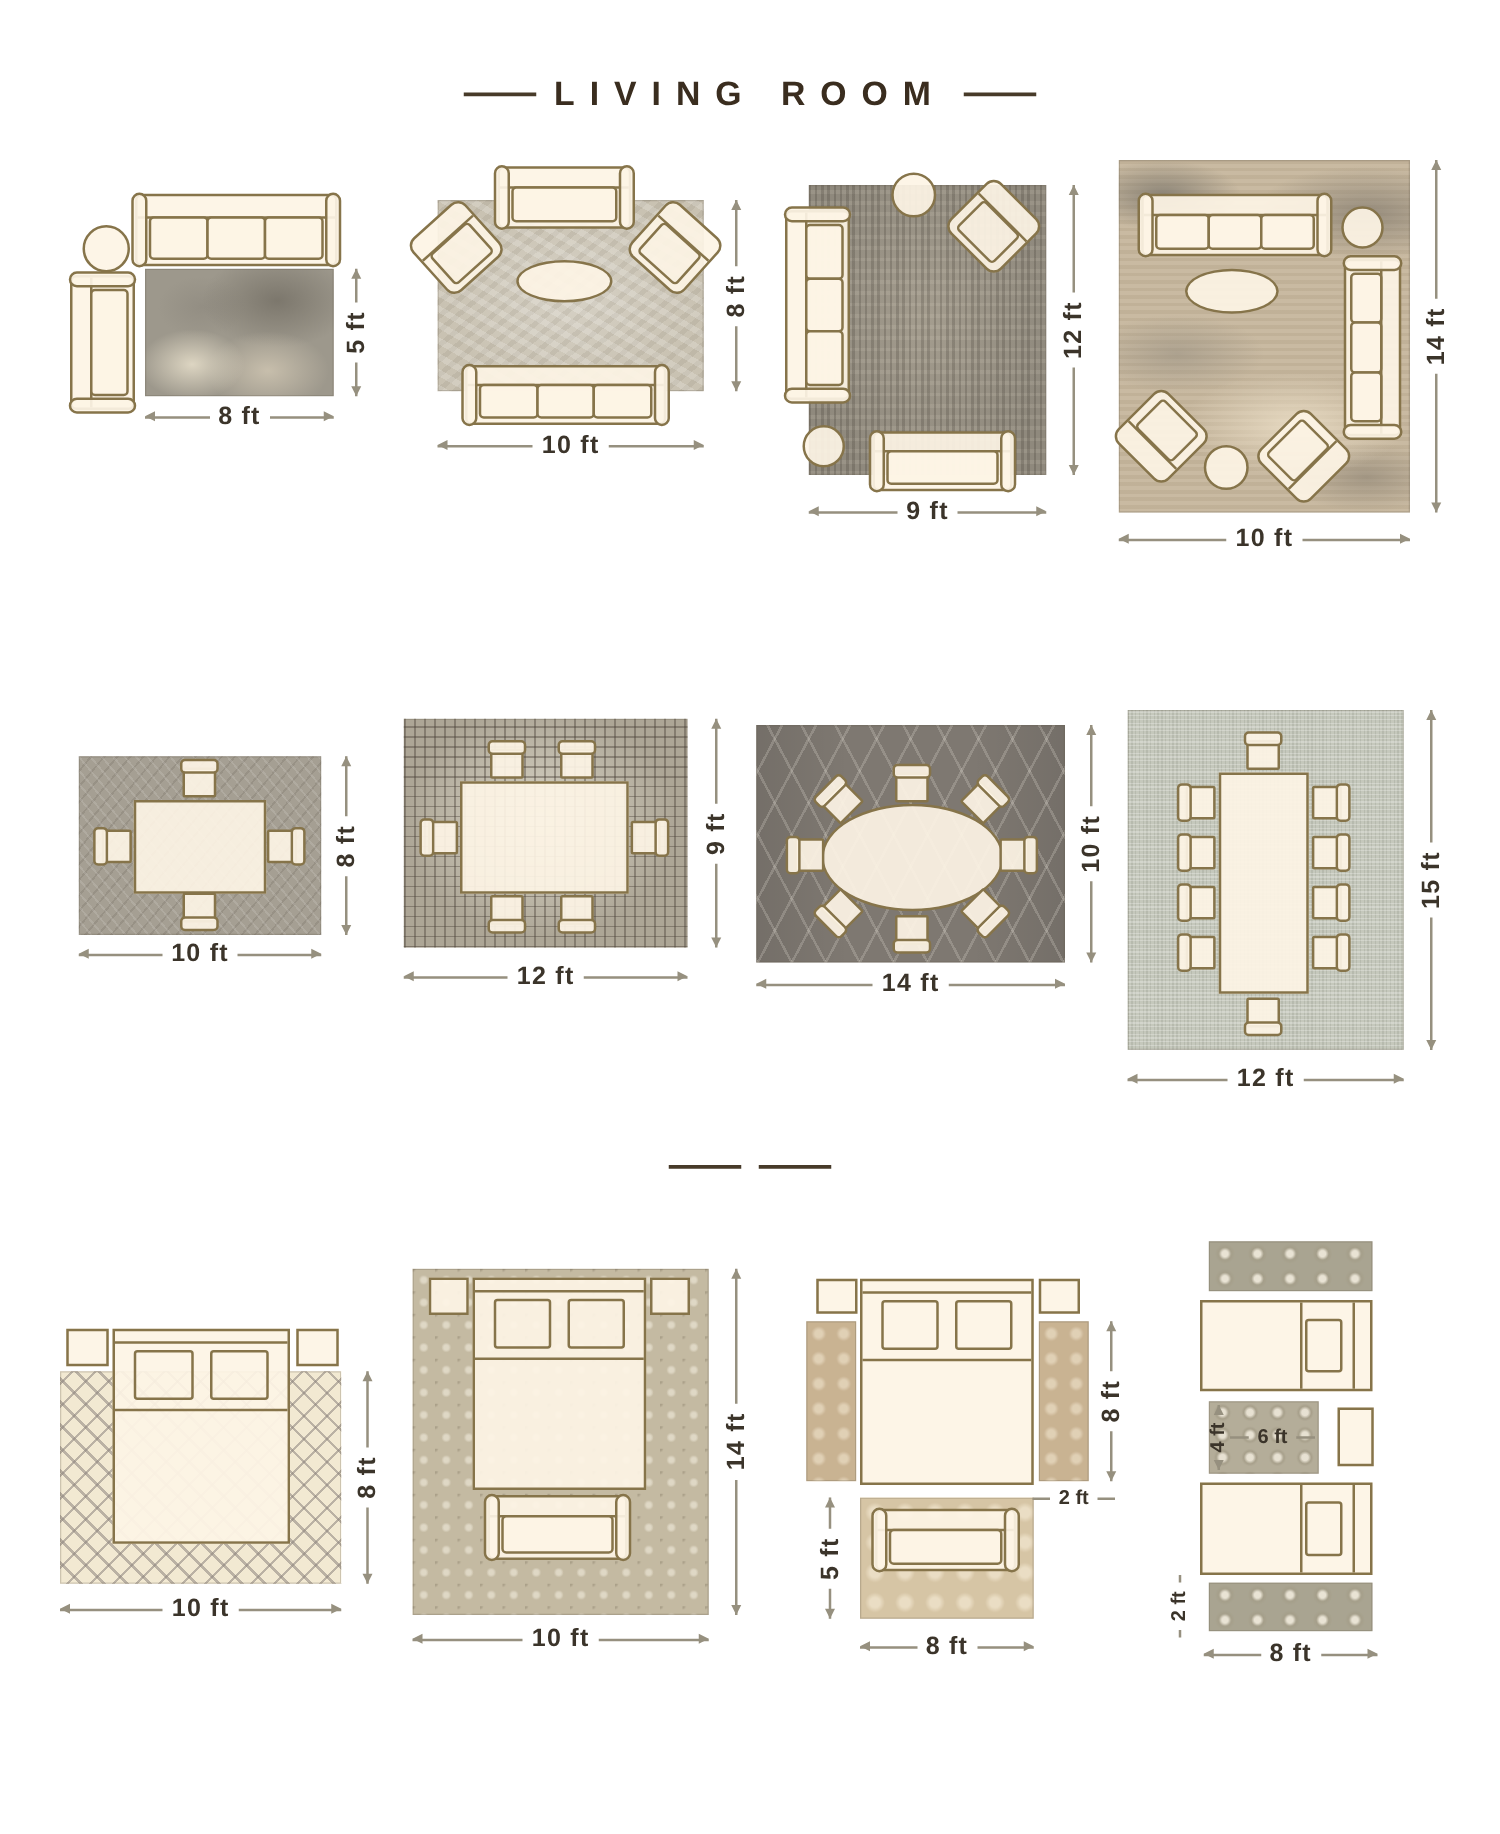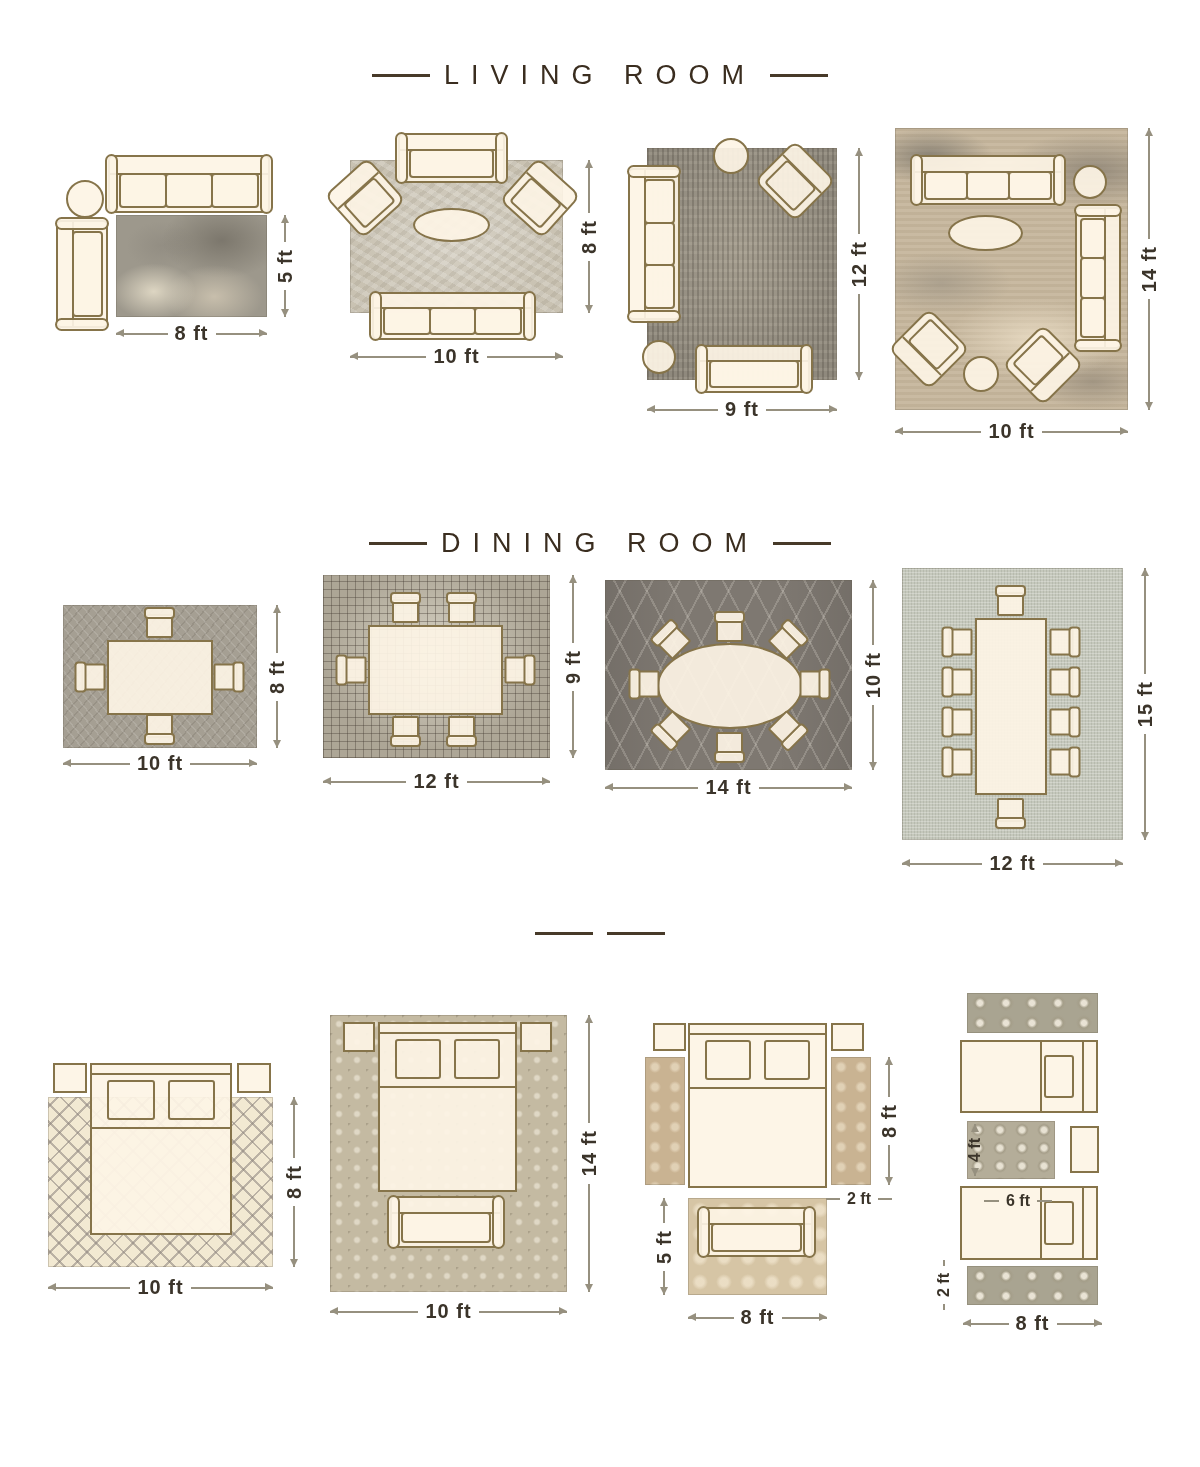--- a/index.html
+++ b/index.html
@@ -7,21 +7,21 @@
           font-family:"Liberation Sans",sans-serif;}
   :root{
     --ol:#86744a;          
     --fill:rgba(253,244,229,0.92); 
     --dimtxt:#3b342a;
     --dimln:#96907f;
     --title:#3a2d1f;
   }
   
   .sec-title{position:absolute;left:0;width:100%;display:flex;align-items:center;justify-content:center;
-             gap:14px;color:var(--title);font-weight:400;font-size:27px;letter-spacing:12px;}
+             gap:14px;color:var(--title);font-weight:700;font-size:27px;letter-spacing:12px;}
   .sec-title .dash{width:58px;height:3px;background:#473a29;}
   
   .rug{position:absolute;box-sizing:border-box;z-index:1;box-shadow:inset 0 0 0 1px rgba(95,86,72,.25);}
   .texA{background-color:#9d988c;background-image:
     radial-gradient(60px 40px at 25% 75%, rgba(228,220,200,.9), transparent 70%),
     radial-gradient(70px 45px at 65% 80%, rgba(210,200,180,.8), transparent 70%),
     radial-gradient(80px 50px at 70% 25%, rgba(110,105,95,.7), transparent 75%),
     radial-gradient(50px 35px at 30% 30%, rgba(140,135,125,.6), transparent 70%);}
   .texB{background-color:#c9c2b2;background-image:
     repeating-linear-gradient(30deg, rgba(255,255,255,.18) 0 5px, transparent 5px 11px),
@@ -285,25 +285,20 @@
     <span class="ln la"></span>
       <span class="lbl">14 ft</span>
       <span class="ln ra"></span>
   </div>
   <div class="dim dim-h" style="left:895px;top:420px;width:233px;">
     <span class="ln la"></span>
       <span class="lbl">10 ft</span>
       <span class="ln ra"></span>
   </div>
 
-  <div class="sec-title" style="top:528px;">
-    <span class="dash"></span>
-    <span>DINING ROOM</span>
-    <span class="dash"></span>
-  </div>
 
   <div class="rug texE" style="left:63px;top:605px;width:194px;height:143px;"></div>
   <div class="f" style="left:107px;top:640px;width:106px;height:75px;"></div>
   <div class="dchair" style="left:146px;top:614px;"></div>
   <div class="dchair" style="left:146px;top:714px;transform:rotate(180deg);"></div>
   <div class="dchair" style="left:80px;top:665px;transform:rotate(-90deg);"></div>
   <div class="dchair" style="left:212px;top:665px;transform:rotate(90deg);"></div>
   <div class="dim dim-v" style="left:266px;top:605px;height:143px;">
     <span class="ln la"></span>
       <span class="lbl">8 ft</span>
@@ -482,21 +477,21 @@
     <span class="tsep"></span>
     <span class="thb"></span>
     <i class="tpillow"></i>
   </div>
   <div class="rug texN" style="left:967px;top:1121px;width:88px;height:58px;"></div>
   <div class="dim dim-v sm" style="left:964px;top:1124px;height:52px;">
     <span class="ln la"></span>
       <span class="lbl">4 ft</span>
       <span class="ln ra"></span>
   </div>
-  <div class="dim dim-h sm" style="left:984px;top:1192px;width:68px;">
+  <div class="dim dim-h sm" style="left:984px;top:1141px;width:68px;">
     <span class="ln"></span>
       <span class="lbl">6 ft</span>
       <span class="ln"></span>
   </div>
   <div class="f" style="left:1070px;top:1126px;width:29px;height:47px;"></div>
   <div class="f tbed" style="left:960px;top:1186px;width:138px;height:74px;">
     <span class="tsep"></span>
     <span class="thb"></span>
     <i class="tpillow"></i>
   </div>

